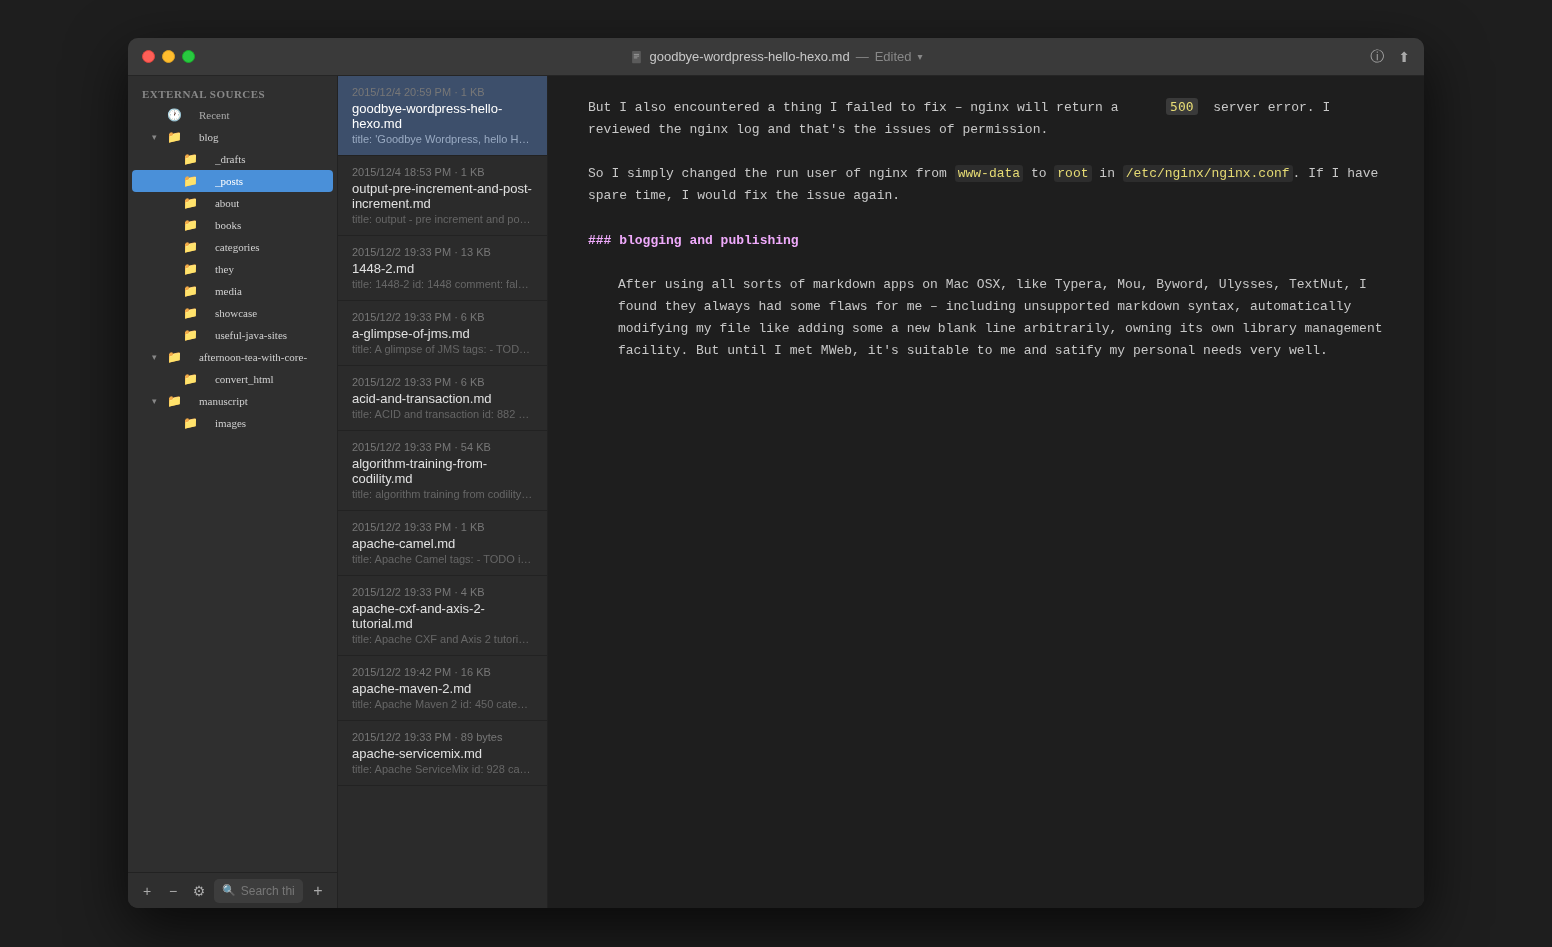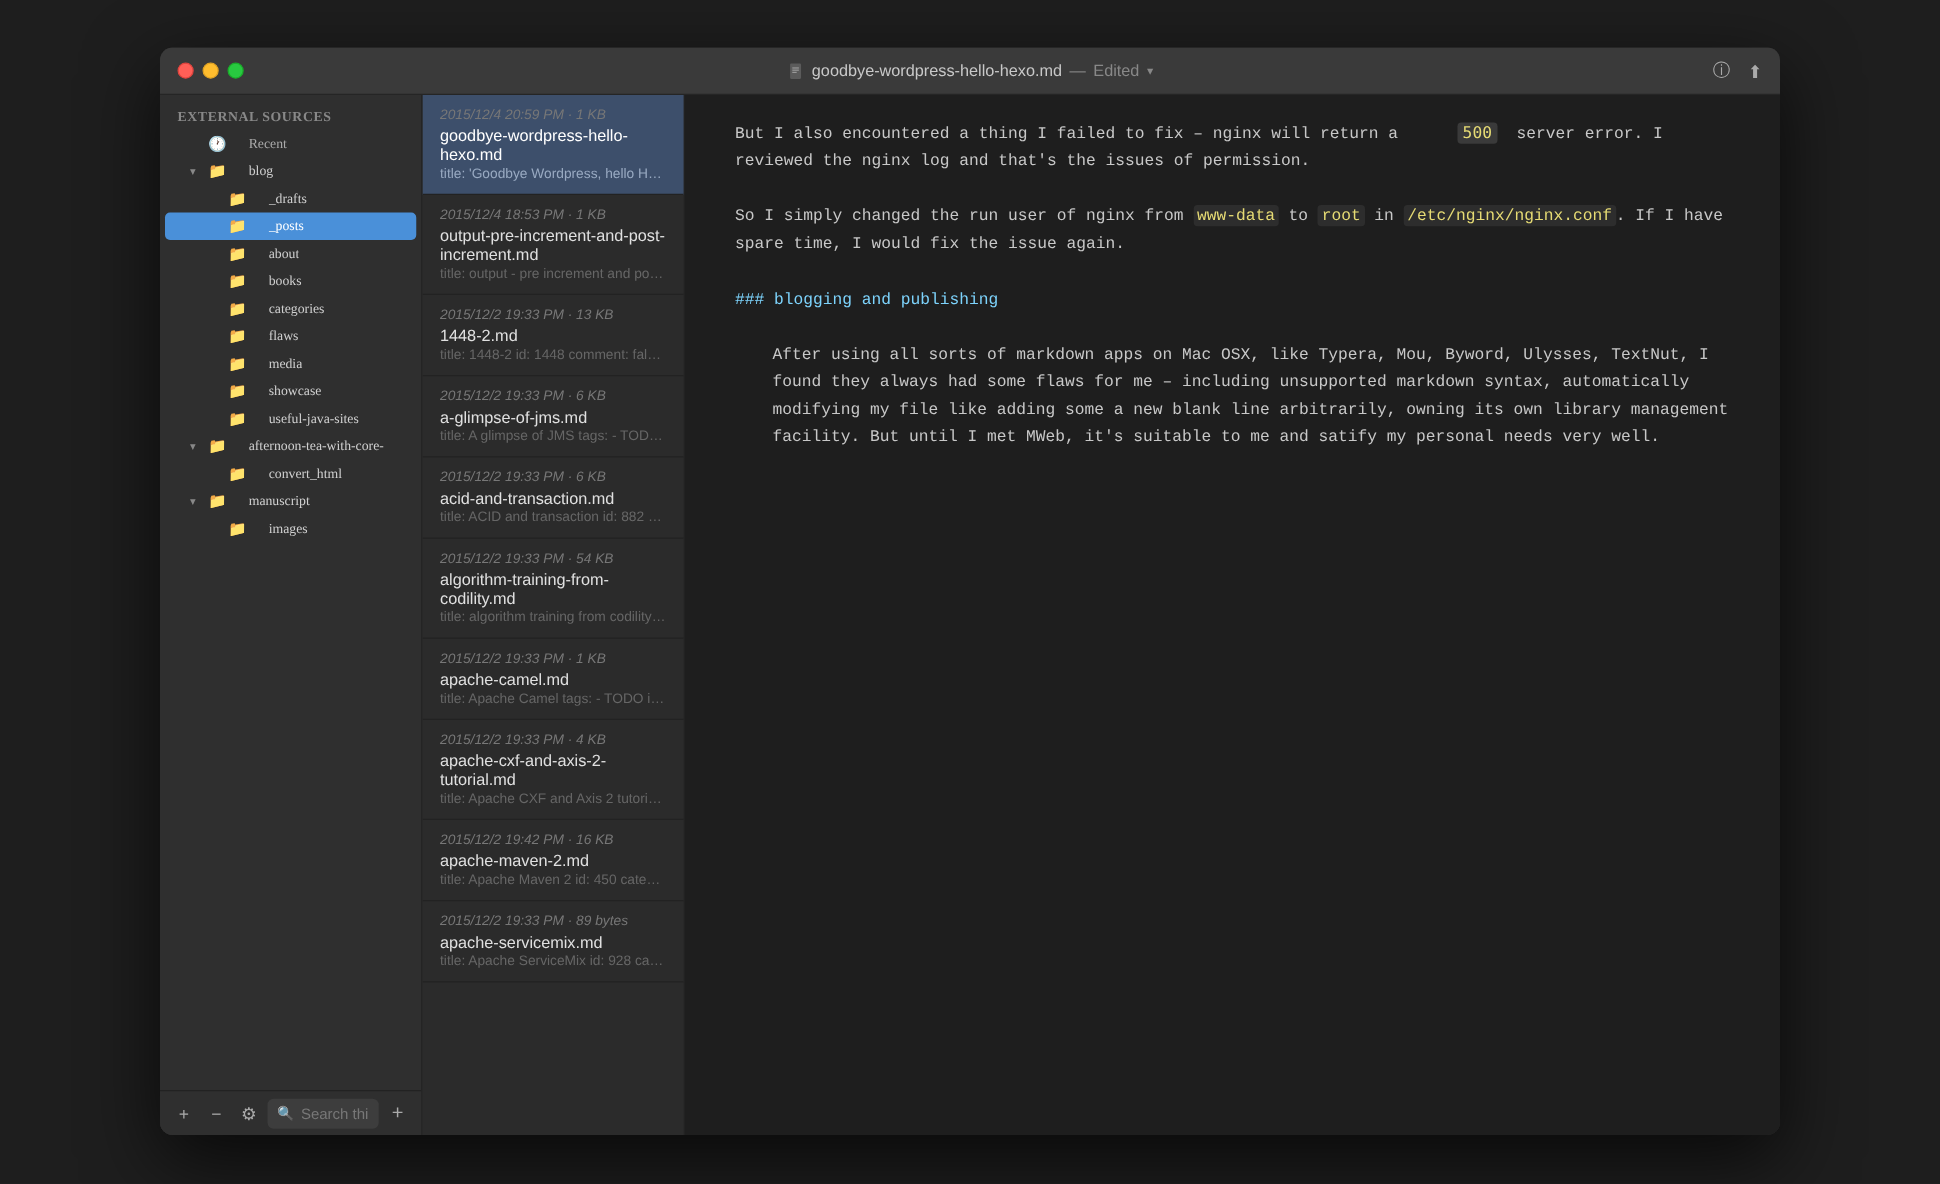--- a/index.html
+++ b/index.html
@@ -240,21 +240,20 @@
       padding: 10px 14px;
       border-bottom: 1px solid #222;
       cursor: pointer;
     }
     .file-item.selected { background: #3d4f6b; }
 
     .file-item-meta {
       font-size: 11px;
       color: #777;
       margin-bottom: 3px;
-      font-style: italic;
     }
     .file-item-name {
       font-size: 13px;
       color: #e0e0e0;
       font-weight: 500;
       margin-bottom: 2px;
     }
     .file-item.selected .file-item-name { color: #fff; }
     .file-item-subtitle {
       font-size: 11px;
@@ -369,21 +368,21 @@
 
           <div class="sidebar-item indent-2">
             <span class="chevron-icon"></span>
             <span class="folder-icon">📁</span>
             <span class="item-label">categories</span>
           </div>
 
           <div class="sidebar-item indent-2">
             <span class="chevron-icon"></span>
             <span class="folder-icon">📁</span>
-            <span class="item-label">flaws</span>
+            <span class="item-label">they</span>
           </div>
 
           <div class="sidebar-item indent-2">
             <span class="chevron-icon"></span>
             <span class="folder-icon">📁</span>
             <span class="item-label">media</span>
           </div>
 
           <div class="sidebar-item indent-2">
             <span class="chevron-icon"></span>
@@ -498,20 +497,20 @@
           </div>
 
         </div>
       </div>
 
       <div class="editor-panel">
         <div class="editor-text"><span>But I also encountered a thing I failed to fix – nginx will return a  <span style="background:#3a3a3a;color:#e6db74;padding:1px 4px;border-radius:3px;font-family:monospace;margin-left:32px;">500</span>  server error. I reviewed the nginx log and that's the issues of permission.</span>
 
 <span>So I simply changed the run user of nginx from <span style="background:#2d2d2d;color:#e6db74;padding:1px 3px;border-radius:3px;">www-data</span> to <span style="background:#2d2d2d;color:#e6db74;padding:1px 3px;border-radius:3px;">root</span> in <span style="background:#2d2d2d;color:#e6db74;padding:1px 3px;border-radius:3px;">/etc/nginx/nginx.conf</span>. If I have spare time, I would fix the issue again.</span>
 
-<span style="color:#7dd3fc;font-weight:normal;">### blogging and publishing</span>
+<span style="color:#f0abfc;font-weight:bold;">### blogging and publishing</span>
 
 <span class="indent-para">After using all sorts of markdown apps on Mac OSX, like Typera, Mou, Byword, Ulysses, TextNut, I found they always had some flaws for me – including unsupported markdown syntax, automatically modifying my file like adding some a new blank line arbitrarily, owning its own library management facility. But until I met MWeb, it's suitable to me and satify my personal needs very well.</span></div>
       </div>
 
     </div>
   </div>
 </div>
 
 </body></html>

